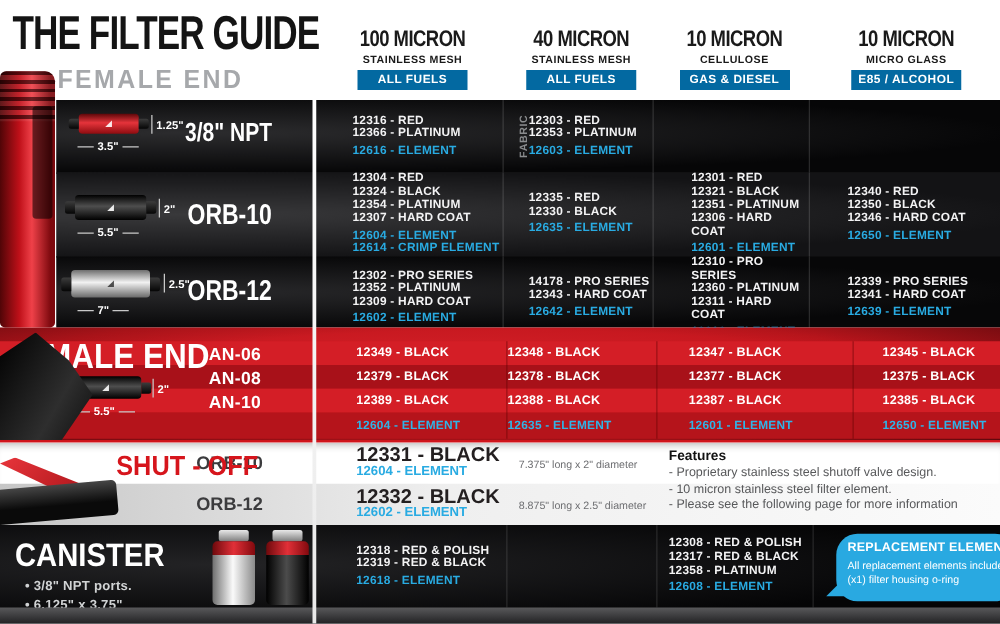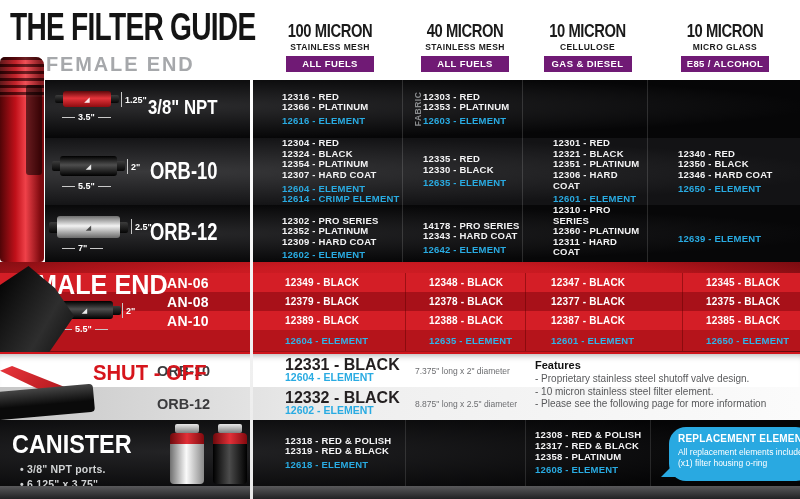--- a/index.html
+++ b/index.html
@@ -8,21 +8,21 @@
   
   .title{position:absolute;left:10px;top:6px;font-size:38px;font-weight:bold;color:#141414;
          letter-spacing:-1px;transform:scaleX(.74);transform-origin:left top;white-space:nowrap;}
   .subtitle{position:absolute;left:46px;top:52px;font-size:21px;font-weight:bold;color:#a6a8ab;
             letter-spacing:2px;transform:scaleX(.95);transform-origin:left top;white-space:nowrap;}
   .col-headers{position:absolute;left:255px;top:0;width:545px;height:78px;display:grid;
                grid-template-columns:150px 120px 125px 150px;}
   .col-header{text-align:center;padding-top:21px;}
   .micron{font-size:18px;font-weight:bold;color:#1a1a1a;letter-spacing:-.5px;transform:scaleX(.82);white-space:nowrap;}
   .media{font-size:8.5px;font-weight:bold;color:#1a1a1a;letter-spacing:.4px;margin-top:0;}
-  .badge{width:88px;margin:4px auto 0;background:#701a75;color:#fff;font-size:9.5px;font-weight:bold;
+  .badge{width:88px;margin:4px auto 0;background:#0369a1;color:#fff;font-size:9.5px;font-weight:bold;
          padding:2px 0 3px;letter-spacing:.4px;}
 
   
   .main-divider{position:absolute;left:250px;top:78px;width:3px;height:421px;z-index:9;
                 background:linear-gradient(180deg,#ffffff,#e9e9e9);}
   .frow{position:absolute;left:45px;width:755px;display:grid;
         grid-template-columns:207px 150px 120px 125px 153px;}
   .labelcell{position:relative;}
   .cell{position:relative;display:flex;flex-direction:column;justify-content:center;
         box-sizing:border-box;padding-left:30px;}
@@ -89,21 +89,21 @@
   .male .dimw{left:56px;top:62px;z-index:2;}
   .male-rows{position:absolute;left:0;top:11px;width:800px;z-index:1;}
   .mrow{display:grid;grid-template-columns:255px 150px 120px 125px 150px;height:19px;}
   .mrow.bright{background:#d41e26;}
   .mrow.dark{background:#a81119;}
   .mrow.el{background:#b5141b;height:21px;}
   .mlabel{display:flex;align-items:center;padding-left:167px;box-sizing:border-box;
           color:#fff;font-weight:bold;font-size:14px;letter-spacing:.3px;}
   .mcell{display:flex;align-items:center;box-sizing:border-box;color:#fff;font-weight:bold;font-size:10px;letter-spacing:.2px;}
   .mcell.bl{border-left:1px solid rgba(90,0,0,.45);}
-  .mcell.c1{padding-left:30px;} .mcell.c2{padding-left:23px;} .mcell.c3{padding-left:25px;} .mcell.c4{padding-left:23px;margin-left:32px;}
+  .mcell.c1{padding-left:30px;} .mcell.c2{} .mcell.c3{padding-left:25px;} .mcell.c4{padding-left:23px;margin-left:32px;}
   .mrow.el .mcell{color:#2fb4e8;font-size:9.5px;}
   .an-fitting{position:absolute;left:0;top:4px;width:95px;height:86px;z-index:2;
       background:linear-gradient(120deg,#000 ,#2e2e2e 55%,#000);
       clip-path:polygon(0 100%,0 22%,30% 0,58% 26%,78% 58%,52% 100%);}
 
   
   .shutoff{position:absolute;left:0;top:352px;width:800px;height:68px;background:#fff;
            border-top:2px solid #cf151c;box-sizing:border-box;}
   .so-title{position:absolute;left:93px;top:6px;font-size:22px;font-weight:bold;color:#d6151c;
             transform:scaleX(.92);transform-origin:left top;white-space:nowrap;z-index:3;}
@@ -265,20 +265,22 @@
 12343 - HARD COAT</div>
       <div class="elements">12642 - ELEMENT</div>
     </div>
     <div class="cell bl">
       <div class="parts">12310 - PRO SERIES
 12360 - PLATINUM
 12311 - HARD COAT</div>
       <div class="elements">12610 - ELEMENT</div>
     </div>
     <div class="cell bl">
+      <div class="parts">12339 - PRO SERIES
+12341 - HARD COAT</div>
       <div class="elements">12639 - ELEMENT</div>
     </div>
   </div>
 
   <div class="red-filter"></div>
 
   <div class="male">
     <div class="male-rows">
       <div class="mrow bright">
         <div class="mlabel">AN-06</div>

